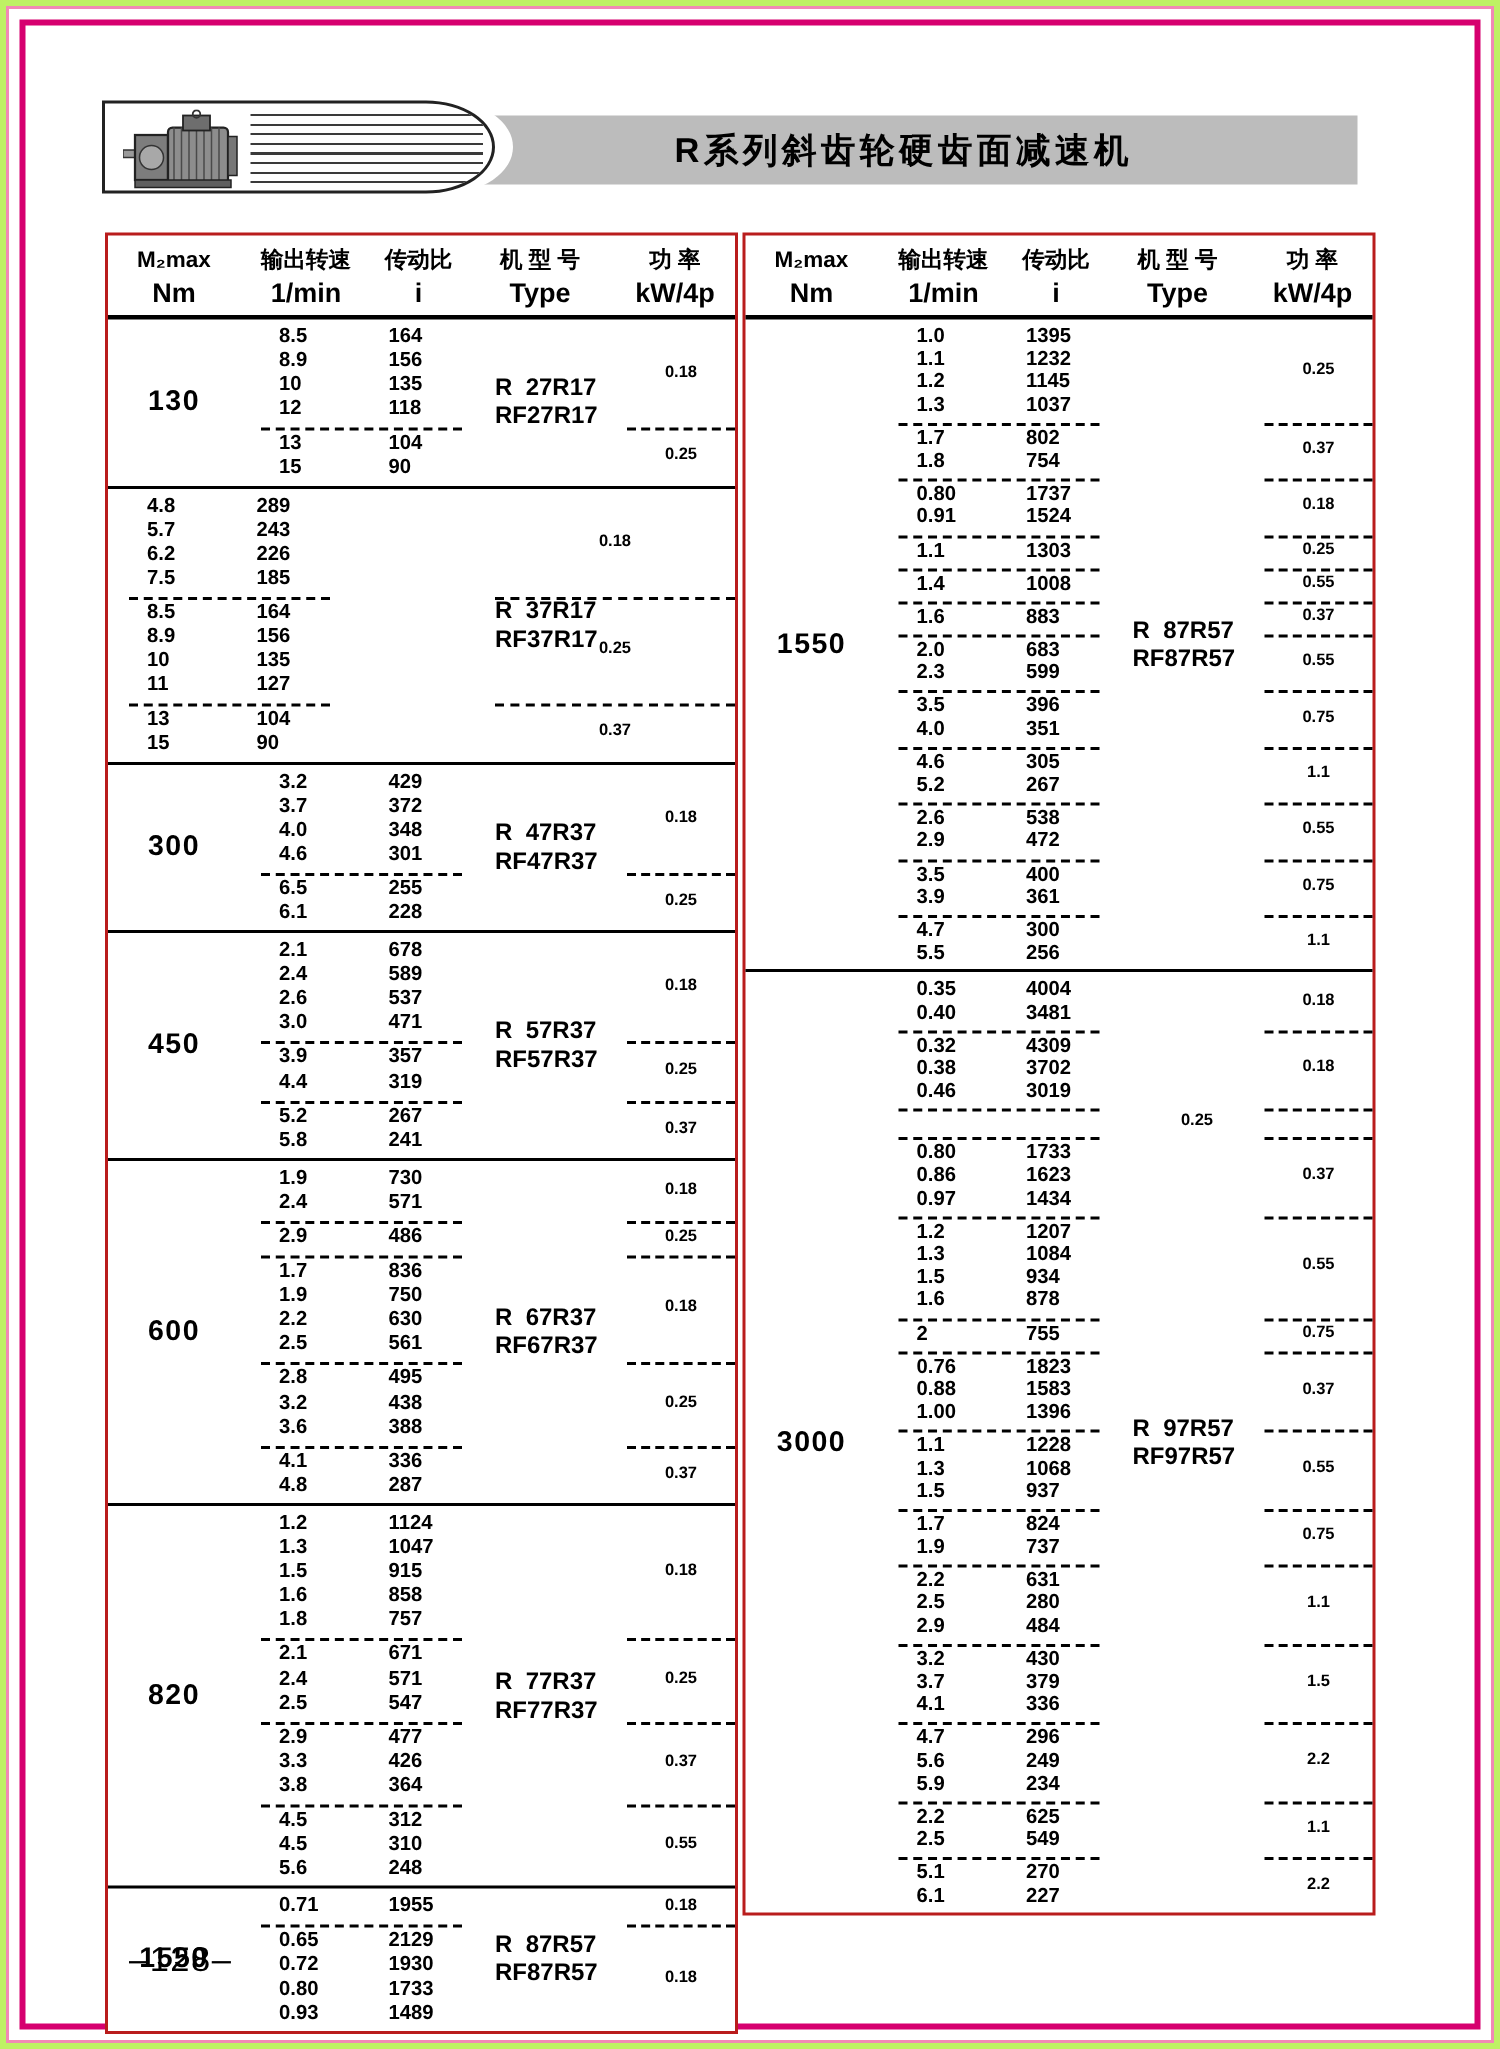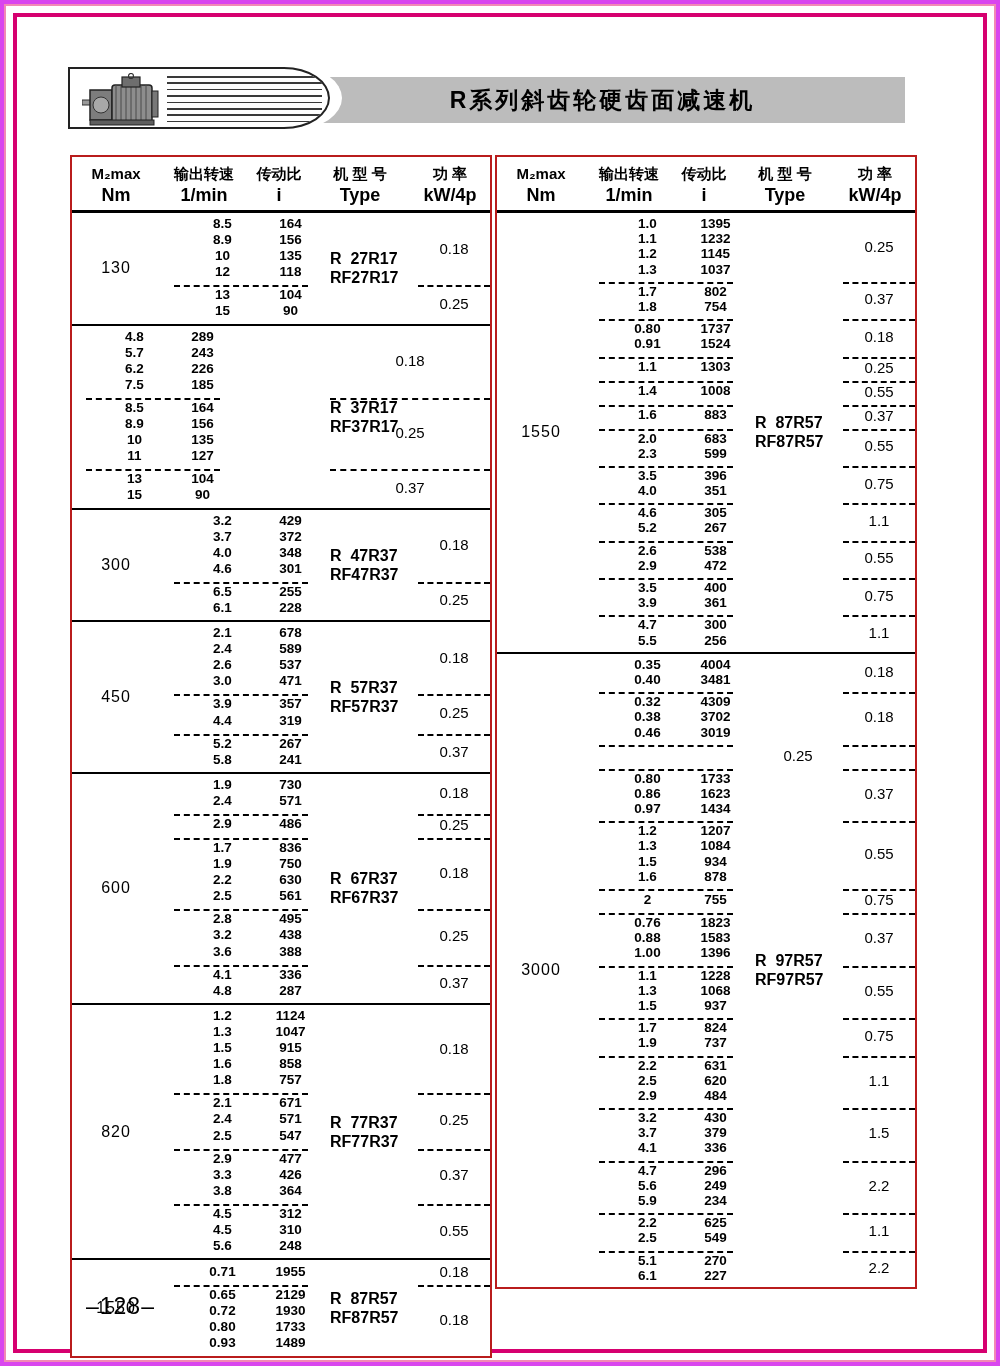--- a/index.html
+++ b/index.html
@@ -1,19 +1,19 @@
 <!DOCTYPE html>
 <html><head>
 <meta charset="utf-8">
 <style>
   * { margin:0; padding:0; box-sizing:border-box; }
   html,body { background:#fdf3f8; }
   body { width:1000px; height:1366px; position:relative;
          font-family:"Liberation Sans","DejaVu Sans",sans-serif; color:#000; }
-  .page { position:absolute; inset:0; background:#d946ef; }
+  .page { position:absolute; inset:0; background:#bef264; }
   .border-thin  { position:absolute; inset:4px;  border:2px solid #f18ab5; background:#fff; }
   .border-thick { position:absolute; inset:13px; border:4px solid #d6006f; background:#fff; }
 
   
   .band { position:absolute; left:300px; top:77px; width:605px; height:46px;
           background:#bcbcbc; display:flex; align-items:center; justify-content:center; z-index:2; }
   .band span { font-size:23px; font-weight:bold; letter-spacing:3px; }
   .logo-box { position:absolute; left:68px; top:67px; width:262px; height:62px;
               background:#fff; border:2px solid #222;
               border-radius:0 46px 46px 0 / 0 31px 31px 0;
@@ -27,29 +27,29 @@
   .t-left  { left:70px; }
   .t-right { left:495px; }
   .thead { display:grid; grid-template-columns:88px 88px 62px 100px 1fr;
            border-bottom:3px solid #000; padding:6px 0 5px 0; }
   .thead .hc { text-align:center; font-weight:bold; }
   .thead .l1 { font-size:15px; line-height:22px; }
   .thead .l2 { font-size:18px; line-height:20px; }
   .section { position:relative; display:flex; }
   .section + .section { border-top:2px solid #000; }
   .sec-label { width:88px; display:flex; align-items:center; justify-content:center;
-               font-size:16px; font-weight:normal; letter-spacing:1px; }
+               font-size:19px; font-weight:bold; letter-spacing:1px; }
   .sec-mid { flex:1; padding:3px 0 4px 0; }
   .sec-type { position:absolute; left:258px; top:50%; transform:translateY(-50%);
               font-size:16px; font-weight:bold; line-height:19px; white-space:pre; }
   .group { display:flex; align-items:center; }
-  .g-rows { width:162px;text-align:center; }
+  .g-rows { width:162px; }
   .g-spacer { width:96px; }
   .g-power { flex:1; display:flex; align-items:center; justify-content:center;
-             font-size:15px; font-weight:normal; }
+             font-size:11px; font-weight:bold; }
   .row { display:grid; grid-template-columns:73px auto; padding-left:26px;
          font-size:13.5px; font-weight:bold; }
   .t-left  .row { height:16.1px; line-height:16.1px; }
   .t-right .row { height:15.2px; line-height:15.2px; }
   .gsep { display:flex; height:7px; }
   .gsep .s1 { margin-left:14px; width:134px; border-bottom:2px dashed #000; }
   .gsep .gp { width:110px; }
   .gsep .s2 { flex:1; border-bottom:2px dashed #000; }
 
   .page-num { position:absolute; left:86px; top:1293px; font-size:23px; letter-spacing:1px; }
@@ -1018,21 +1018,21 @@
             <div class="s2"></div>
           </div>
           <div class="group">
             <div class="g-rows">
               <div class="row">
                 <span>2.2</span>
                 <span>631</span>
               </div>
               <div class="row">
                 <span>2.5</span>
-                <span>620</span>
+                <span>280</span>
               </div>
               <div class="row">
                 <span>2.9</span>
                 <span>484</span>
               </div>
             </div>
             <div class="g-spacer"></div>
             <div class="g-power">1.1</div>
           </div>
           <div class="gsep">

